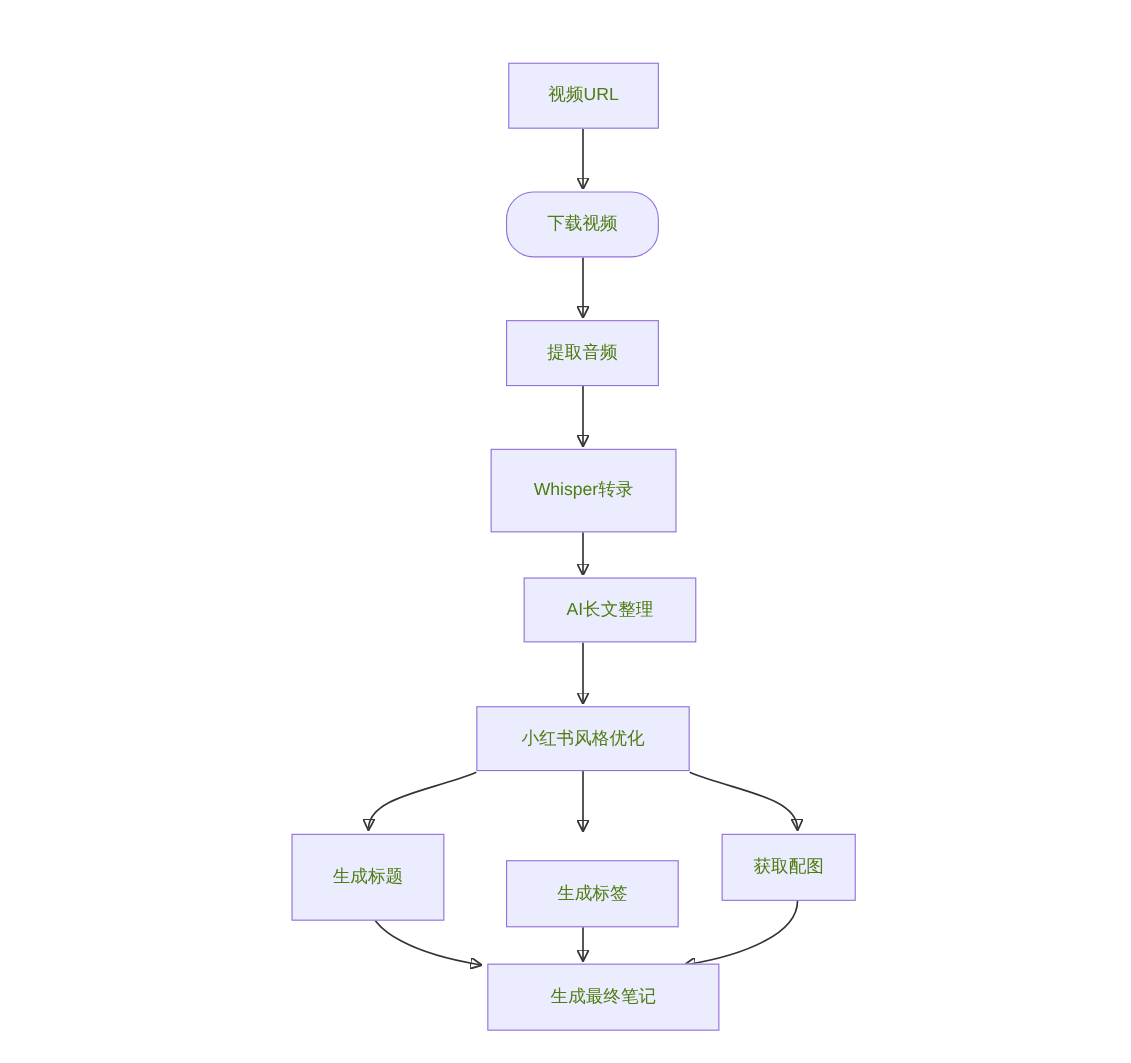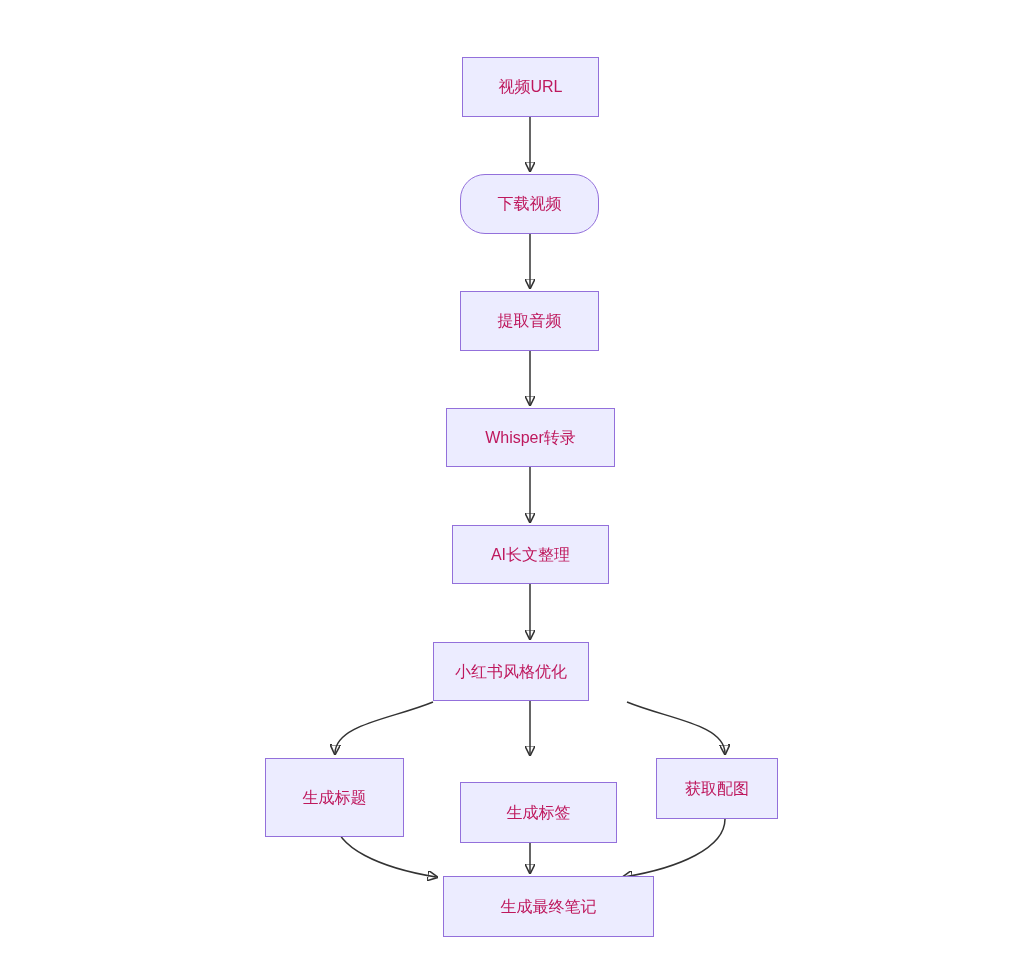--- a/index.html
+++ b/index.html
@@ -25,36 +25,36 @@
   .edges path {
     fill: none;
     stroke: #333333;
     stroke-width: 1.5px;
   }
   .node {
     position: absolute;
     box-sizing: border-box;
     background: #ECECFF;
     border: 1px solid #9370DB;
-    color: #be185d;
+    color: #4d7c0f;
     font-size: 16px;
     line-height: 1;
     display: flex;
     align-items: center;
     justify-content: center;
     text-align: center;
     white-space: nowrap;
   }
   
   #n-video-url      { left: 462px; top: 57px;  width: 137px; height: 60px; }
   #n-download-video { left: 460px; top: 174px; width: 139px; height: 60px; border-radius: 25px; }
   #n-extract-audio  { left: 460px; top: 291px; width: 139px; height: 60px; }
-  #n-whisper        { left: 446px; top: 408px; width: 169px; height: 59px; }
-  #n-ai-longtext    { left: 452px; top: 525px; width: 157px; height: 59px; }
-  #n-xhs-style      { left: 433px; top: 642px; width: 156px; height: 59px; }
+  #n-whisper        { left: 446px; top: 408px; width: 169px; height: 76px; }
+  #n-ai-longtext    { left: 476px; top: 525px; width: 157px; height: 59px; }
+  #n-xhs-style      { left: 433px; top: 642px; width: 194px; height: 59px; }
   #n-gen-title      { left: 265px; top: 758px; width: 139px; height: 79px; }
   #n-gen-tags       { left: 460px; top: 758px; width: 157px; height: 61px; margin-top: 24px; }
   #n-get-images     { left: 656px; top: 758px; width: 122px; height: 61px; }
   #n-final-note     { left: 443px; top: 876px; width: 211px; height: 61px; }
 </style>
 </head>
 <body>
 
 <div class="canvas">
 

